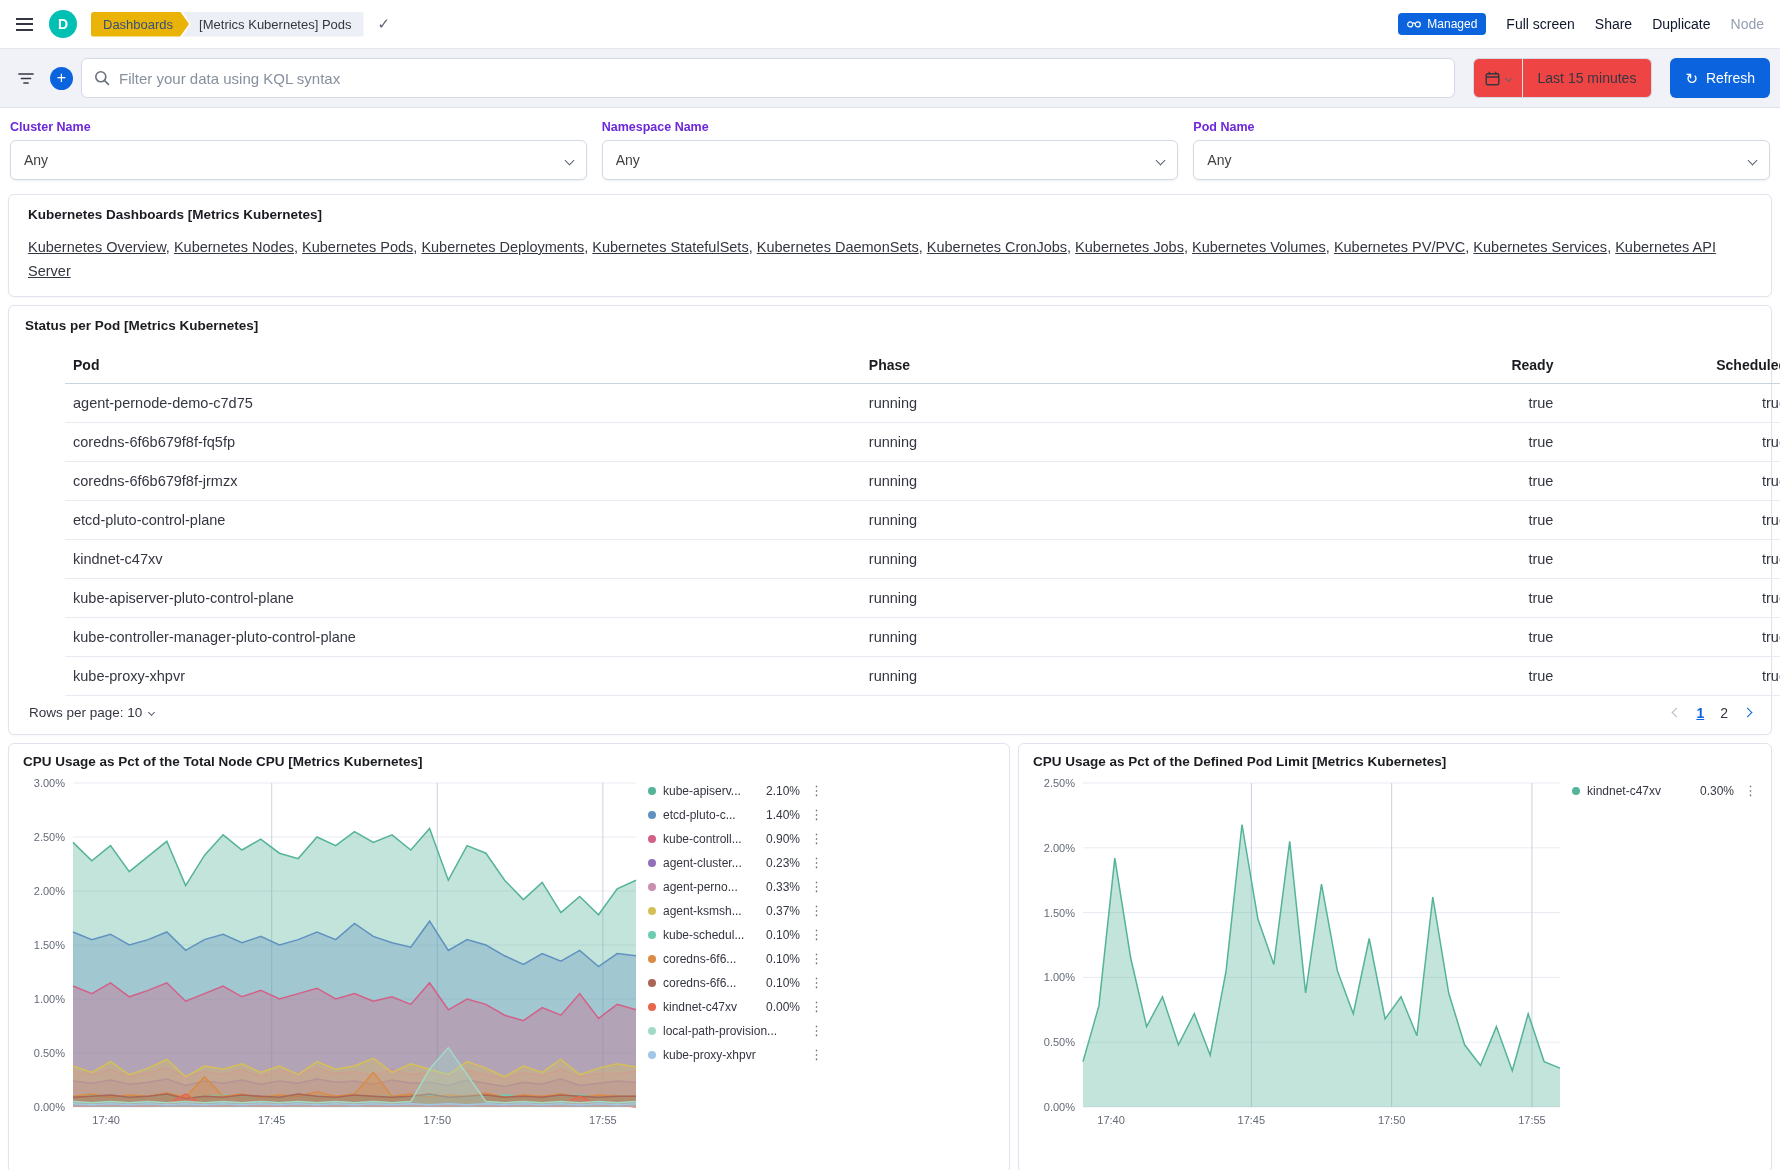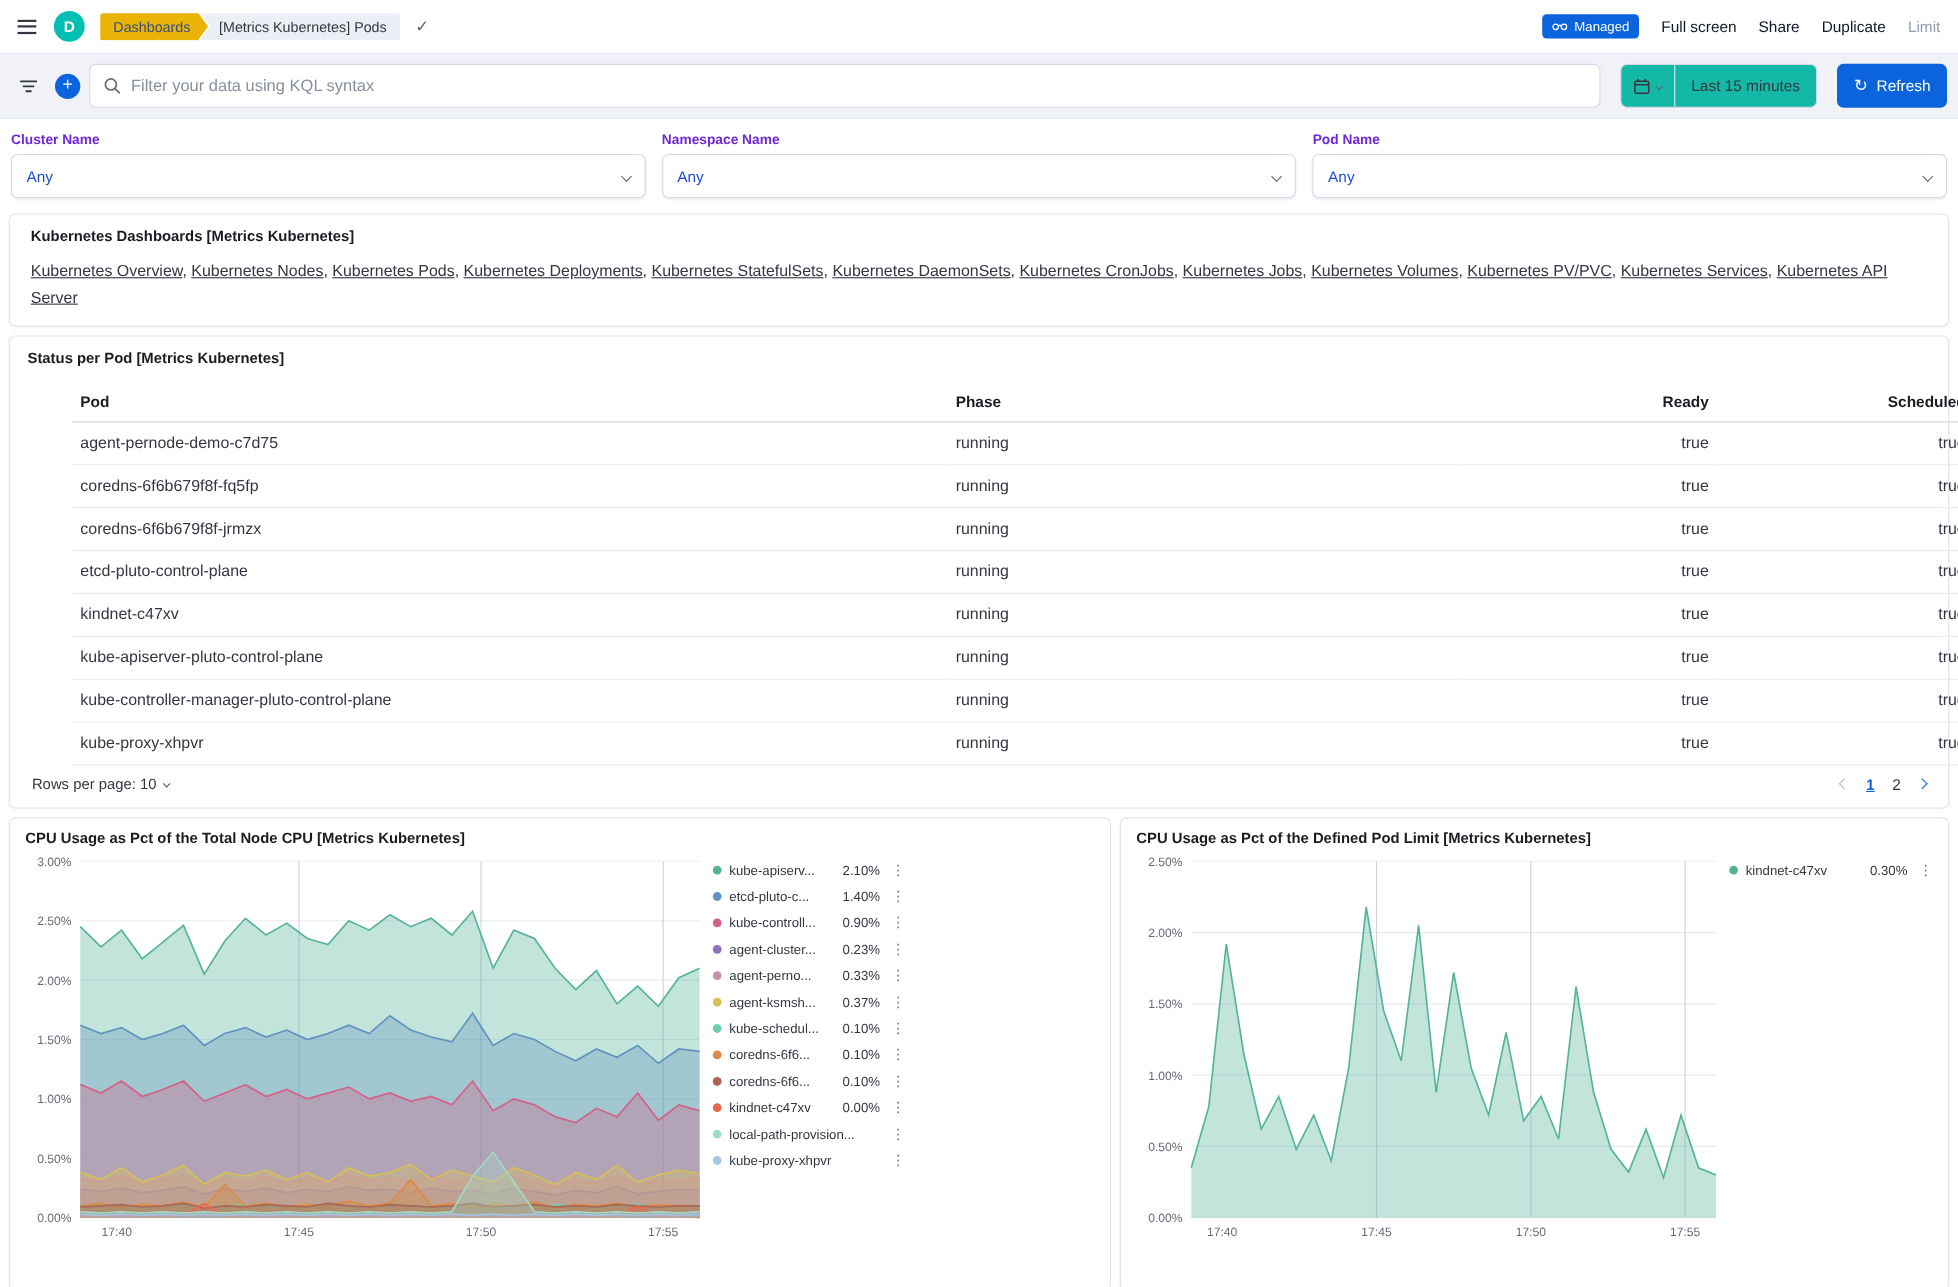--- a/index.html
+++ b/index.html
@@ -20,31 +20,31 @@
   .toplink{color:#0f172a;font-size:14px;font-weight:500;cursor:pointer;}
   .toplink.subdued{color:#949db1;}
 
   
   .querybar{height:59px;background:#f0f2f8;display:flex;align-items:center;padding:0 10px;gap:8px;border-bottom:1px solid #dde3ee;}
   .iconbtn{width:32px;height:34px;display:flex;align-items:center;justify-content:center;cursor:pointer;flex:none;}
   .addbtn{width:23px;height:23px;border-radius:50%;background:#0b64dd;color:#fff;font-size:16px;line-height:1;display:flex;align-items:center;justify-content:center;cursor:pointer;flex:none;}
   .search{flex:1;height:40px;background:#fff;border:1px solid #d3dae6;border-radius:6px;display:flex;align-items:center;padding:0 12px;gap:9px;}
   .search input{border:none;outline:none;flex:1;font-size:15px;color:#343741;font-family:inherit;background:transparent;}
   .search input::placeholder{color:#86909f;}
-  .datepicker{display:flex;align-items:center;height:40px;background:#14b8a6;border:1px solid #d3dae6;border-radius:6px;overflow:hidden;margin-left:10px;flex:none;}
+  .datepicker{display:flex;align-items:center;height:40px;background:#ef4444;border:1px solid #d3dae6;border-radius:6px;overflow:hidden;margin-left:10px;flex:none;}
   .cal{display:flex;align-items:center;gap:6px;padding:0 11px;height:100%;border-right:1px solid #e2e6ee;cursor:pointer;}
   .timerange{padding:0 15px;font-size:14px;color:#343741;cursor:pointer;white-space:nowrap;}
   .refresh{height:40px;margin-left:10px;background:#0b64dd;color:#fff;border:none;border-radius:6px;font-size:14px;font-weight:500;padding:0 15px;display:flex;align-items:center;gap:8px;font-family:inherit;cursor:pointer;flex:none;}
   .refresh .ricon{font-size:15px;line-height:1;}
 
   
   .controls{display:flex;gap:15px;padding:12px 10px 14px;background:#fff;}
   .control{flex:1;min-width:0;}
   .clabel{font-size:12.5px;font-weight:700;color:#6d28d9;margin-bottom:6px;}
-  .select{height:40px;border:1px solid #d3dae6;border-radius:6px;background:#fff;display:flex;align-items:center;padding:0 13px;font-size:14px;color:#1d4ed8;cursor:pointer;box-shadow:0 1px 2px rgba(152,162,179,.18);}
+  .select{height:40px;border:1px solid #d3dae6;border-radius:6px;background:#fff;display:flex;align-items:center;padding:0 13px;font-size:14px;color:#404040;cursor:pointer;box-shadow:0 1px 2px rgba(152,162,179,.18);}
   .select .chev{margin-left:auto;}
 
   .chev{display:inline-block;width:7px;height:7px;border-right:1.6px solid #5a6472;border-bottom:1.6px solid #5a6472;transform:rotate(45deg);}
   .chev.sm{width:5px;height:5px;}
   .chev.left{transform:rotate(135deg);}
   .chev.right{transform:rotate(-45deg);}
   .chev.blue{border-color:#0b64dd;}
   .chev.gray{border-color:#b2bac8;}
 
   
@@ -101,21 +101,21 @@
       <svg width="14" height="8" viewBox="0 0 14 8">
           <circle cx="3.2" cy="4.4" r="2.5" fill="none" stroke="#fff" stroke-width="1.2"></circle>
           <circle cx="10.8" cy="4.4" r="2.5" fill="none" stroke="#fff" stroke-width="1.2"></circle>
           <path d="M5.7 3.6 Q7 2.2 8.3 3.6" fill="none" stroke="#fff" stroke-width="1.2"></path>
         </svg>
       <span>Managed</span>
     </span>
     <span class="toplink">Full screen</span>
     <span class="toplink">Share</span>
     <span class="toplink">Duplicate</span>
-    <span class="toplink subdued">Limit</span>
+    <span class="toplink subdued">Node</span>
   </div>
 </header>
 
 <div class="querybar">
   <div class="iconbtn">
     <svg width="16" height="13" viewBox="0 0 16 13">
         <line x1="1" y1="2" x2="15" y2="2" stroke="#343741" stroke-width="1.7" stroke-linecap="round"></line>
         <line x1="3.5" y1="6.5" x2="12.5" y2="6.5" stroke="#343741" stroke-width="1.7" stroke-linecap="round"></line>
         <line x1="6" y1="11" x2="10" y2="11" stroke="#343741" stroke-width="1.7" stroke-linecap="round"></line>
       </svg>

